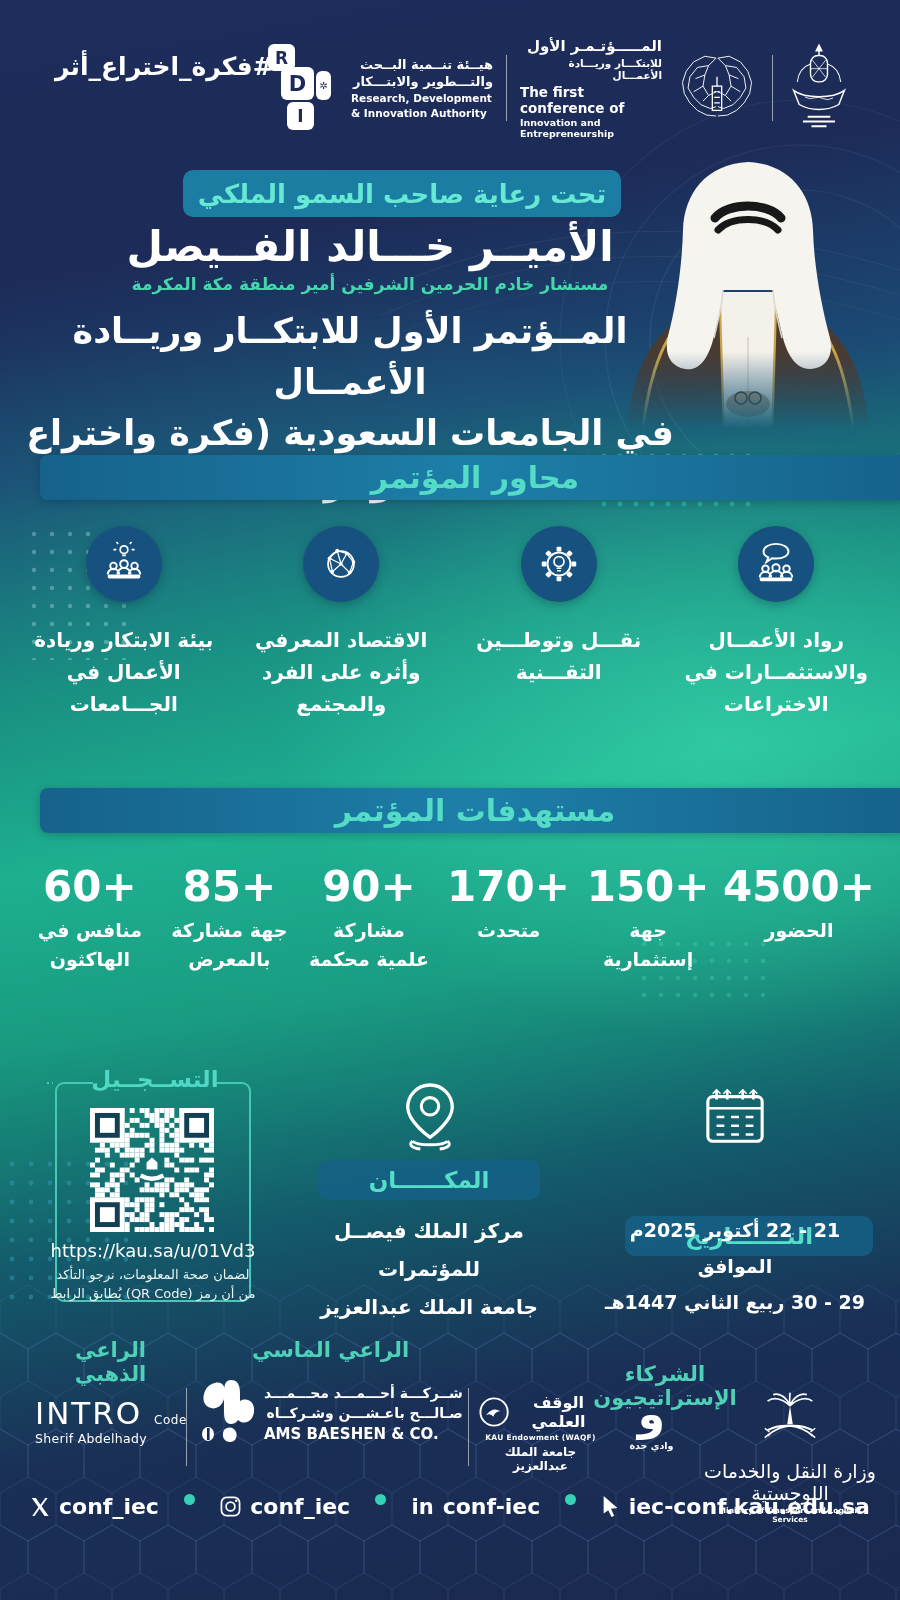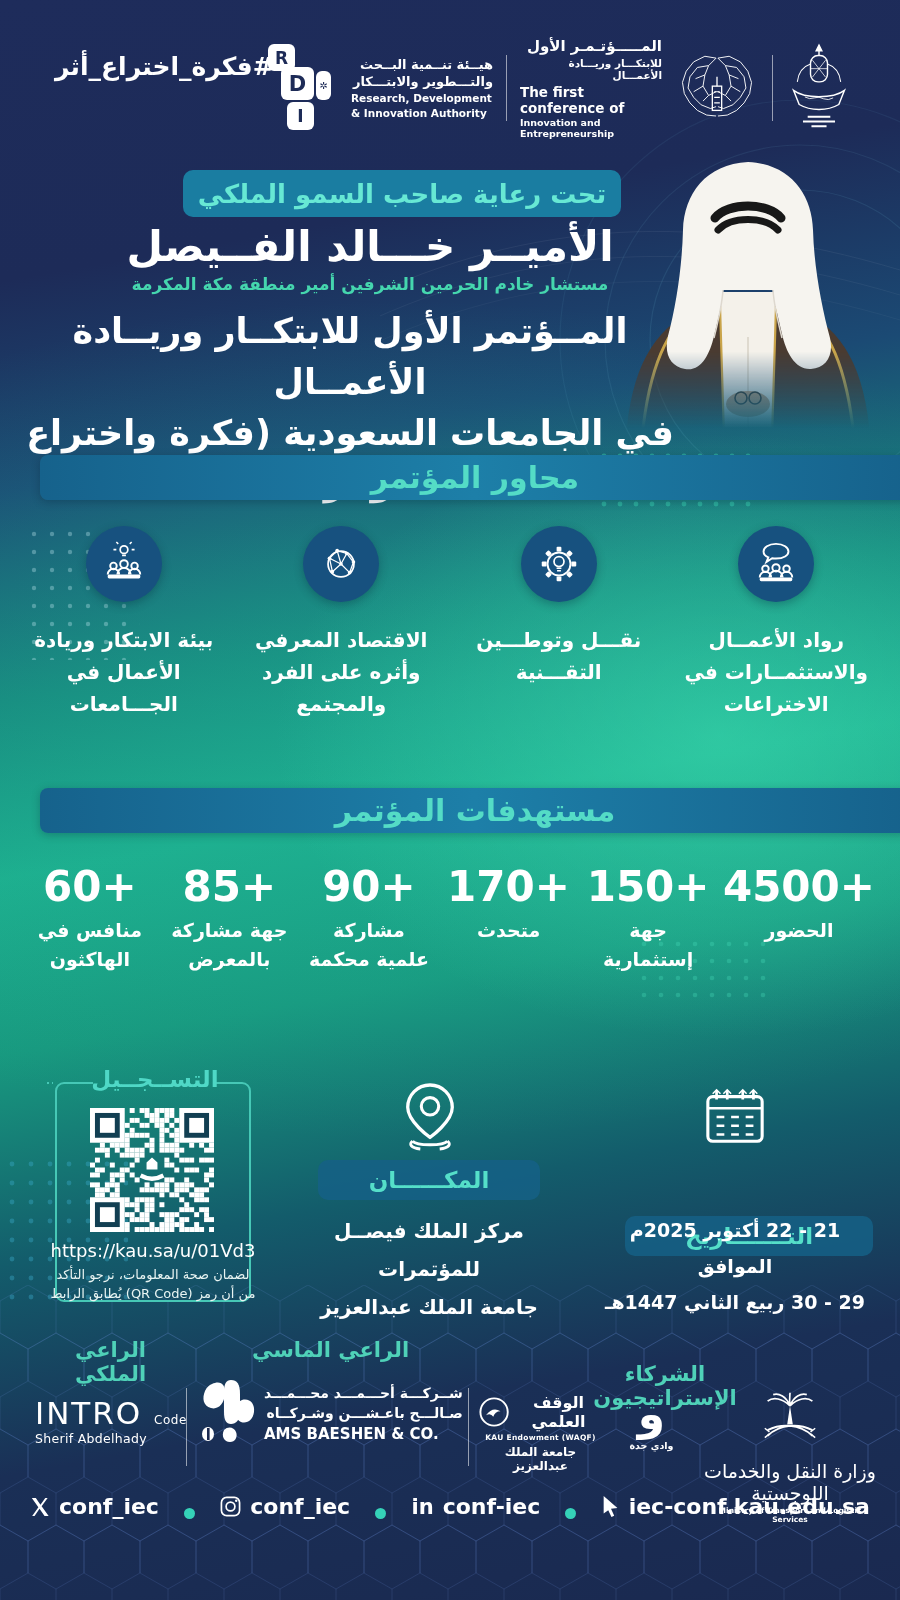--- a/index.html
+++ b/index.html
@@ -99,21 +99,21 @@
   .waqf-en{ font-size:7.5px; font-weight:bold; letter-spacing:.3px; margin-top:1px; }
   .waqf-uni{ font-size:12px; font-weight:bold; margin-top:3px; }
   .wadi{ width:78px; text-align:center; }
   .wadi-glyph{ font-size:44px; font-weight:bold; line-height:1; }
   .wadi-name{ font-size:9.5px; font-weight:bold; margin-top:4px; letter-spacing:1px; }
   .ministry{ width:180px; text-align:center; }
   .ministry-ar{ font-size:19px; font-weight:normal; margin-top:16px; }
   .ministry-en{ font-size:7.5px; font-weight:bold; margin-top:2px; }
 
   
-  .footer{ left:30px; top:1494px; width:840px; display:flex; align-items:flex-end; justify-content:space-between; }
+  .footer{ left:30px; top:1494px; width:840px; display:flex; align-items:flex-start; justify-content:space-between; }
   .f-item{ display:flex; align-items:center; gap:9px; font-size:22px; font-weight:bold; }
   .f-dot{ width:11px; height:11px; border-radius:50%; background:#35d2b8; }
   svg{ display:block; }
 </style>
 </head>
 <body>
 
 <div class="poster">
 
   <svg class="abs" style="left:380px;top:40px;" width="520" height="460" viewBox="0 0 520 460" fill="none">
@@ -612,21 +612,21 @@
     <path d="M14,5 v9 M25,5 v9 M41,5 v9 M52,5 v9" stroke-width="2.8"></path>
     <path d="M10,8 l4,-4 l4,4 M21,8 l4,-4 l4,4 M37,8 l4,-4 l4,4 M48,8 l4,-4 l4,4" stroke-width="1.6"></path>
     <path d="M14,32 h8 M29,32 h8 M44,32 h8 M14,41 h8 M29,41 h8 M44,41 h8 M14,50 h8 M29,50 h8 M44,50 h8" stroke-width="2.6"></path>
   </svg>
   <div class="abs pill date-badge ar">التـــــــاريخ</div>
   <div class="abs info-lines date-lines ar">
     <div>21 - 22 أكتوبر 2025م الموافق</div>
     <div>29 - 30 ربيع الثاني 1447هـ</div>
   </div>
 
-  <div class="abs sp-title gold-title ar">الراعي الملكي</div>
+  <div class="abs sp-title gold-title ar">الراعي الذهبي</div>
   <div class="abs intro">
     <div class="intro-word"><span>INTRO</span> <span class="grp">Code</span></div>
     <div class="intro-sub">Sherif Abdelhady</div>
   </div>
   <div class="abs sp-div" style="left:186px;top:1388px;height:78px;"></div>
 
   <div class="abs sp-title diamond-title ar">الراعي الماسي</div>
   <div class="abs ams">
     <svg width="58" height="70" viewBox="0 0 58 70" fill="#fff">
       <path d="M14,6 C22,2 28,6 27,16 C26,26 20,32 13,30 C5,28 4,20 7,13 C9,9 11,7 14,6 Z"></path>

